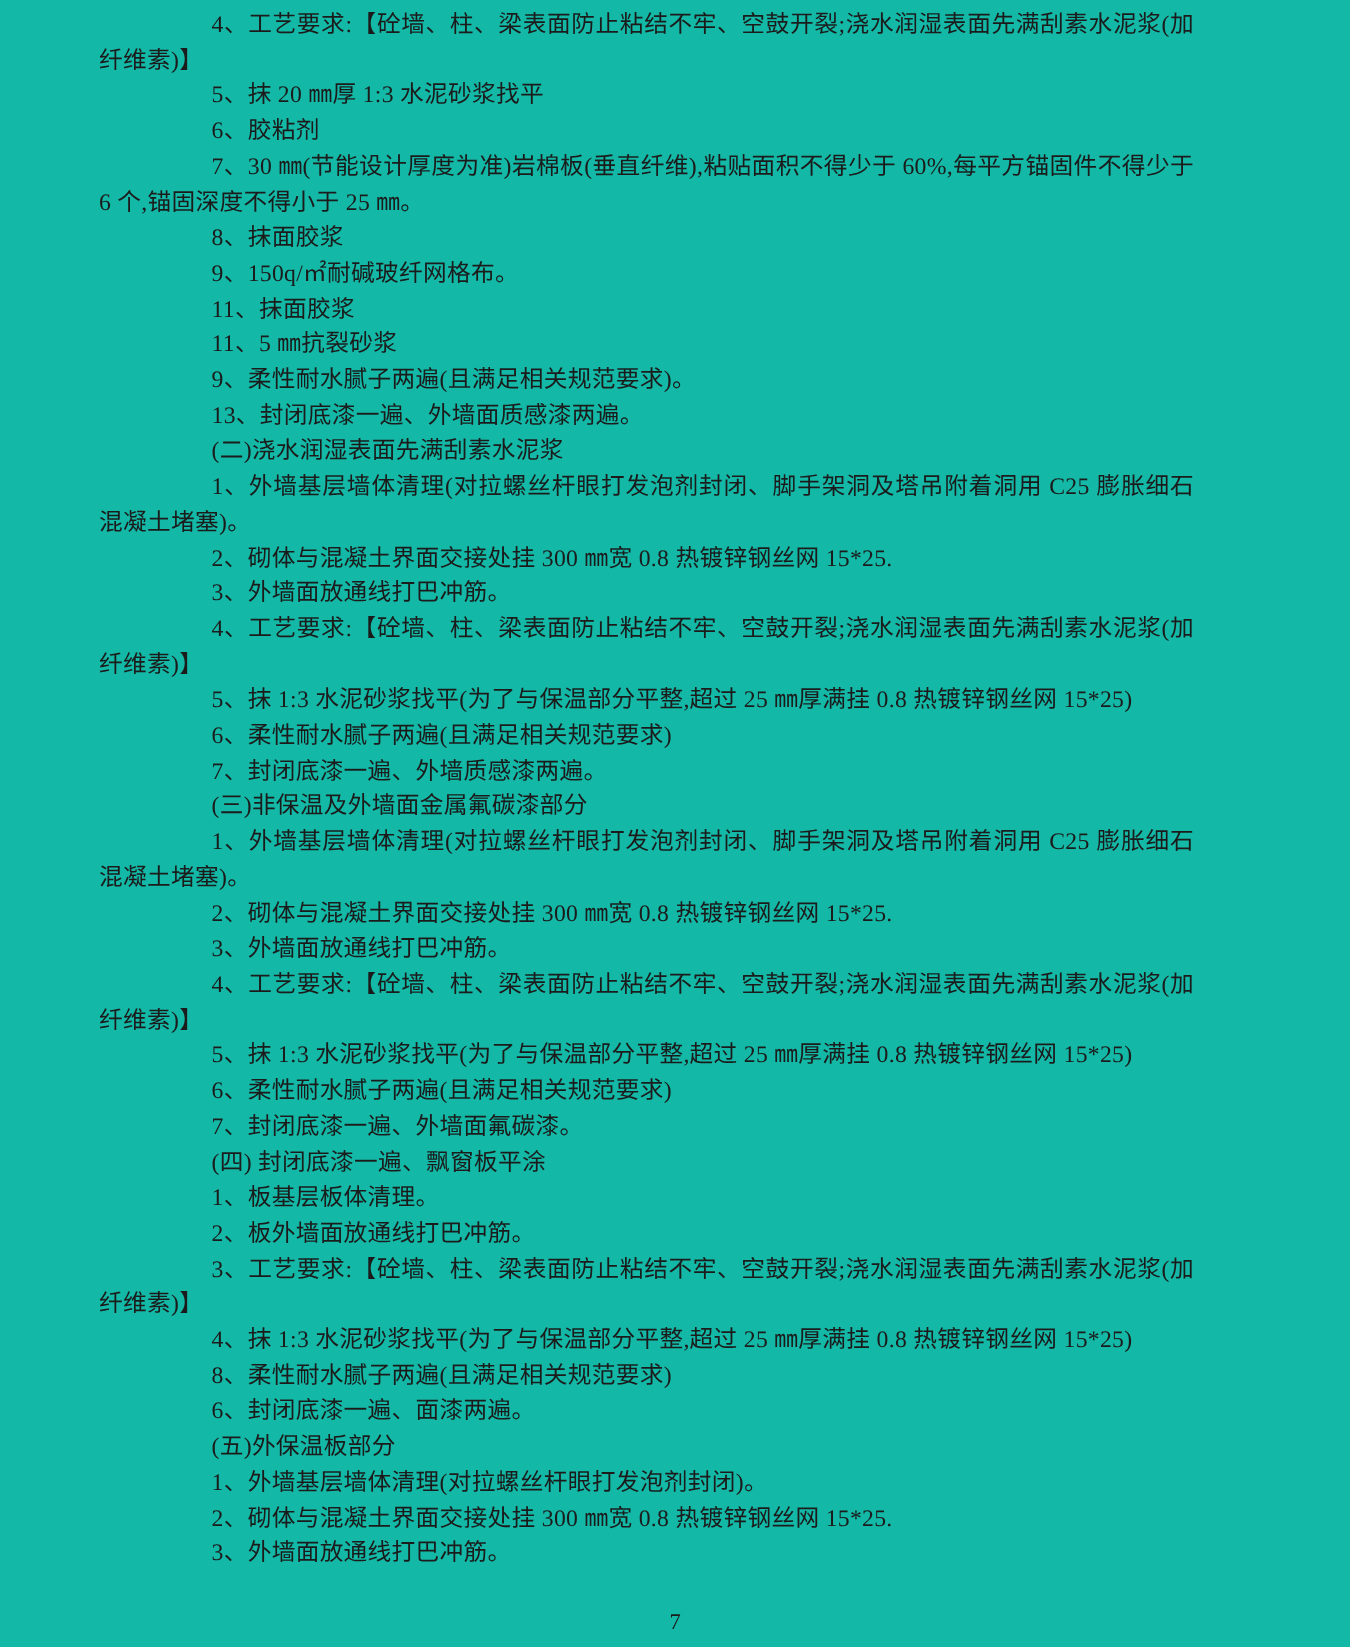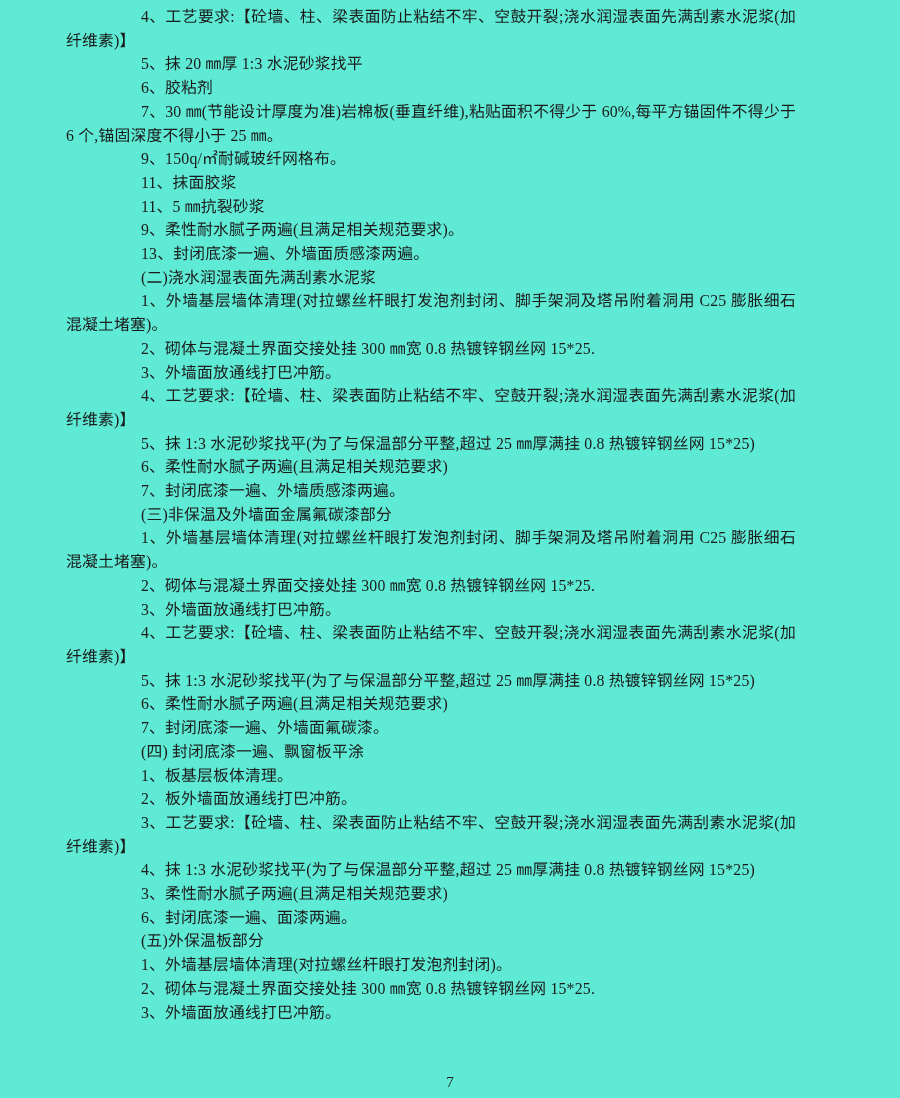--- a/index.html
+++ b/index.html
@@ -4,21 +4,21 @@
 <style>
   html, body {
     margin: 0;
     padding: 0;
     background: #ffffff;
   }
   .sheet {
     position: relative;
     width: 900px;
     height: 1098px;
-    background: #5eead4;
+    background: #14b8a6;
     overflow: hidden;
     font-family: "Liberation Serif", "DejaVu Serif", serif;
     color: #1b1b1b;
   }
   .doc-body {
     position: absolute;
     left: 66px;
     top: 5px;
     width: 730px;
   }
@@ -45,20 +45,21 @@
 </style>
 </head>
 <body>
 
 <div class="sheet">
   <main class="doc-body">
       <p class="line">4、工艺要求:【砼墙、柱、梁表面防止粘结不牢、空鼓开裂;浇水润湿表面先满刮素水泥浆(加纤维素)】</p>
       <p class="line">5、抹 20 ㎜厚 1:3 水泥砂浆找平</p>
       <p class="line">6、胶粘剂</p>
       <p class="line">7、30 ㎜(节能设计厚度为准)岩棉板(垂直纤维),粘贴面积不得少于 60%,每平方锚固件不得少于 6 个,锚固深度不得小于 25 ㎜。</p>
+      <p class="line">8、抹面胶浆</p>
       <p class="line">9、150q/㎡耐碱玻纤网格布。</p>
       <p class="line">11、抹面胶浆</p>
       <p class="line">11、5 ㎜抗裂砂浆</p>
       <p class="line">9、柔性耐水腻子两遍(且满足相关规范要求)。</p>
       <p class="line">13、封闭底漆一遍、外墙面质感漆两遍。</p>
       <p class="line">(二)浇水润湿表面先满刮素水泥浆</p>
       <p class="line">1、外墙基层墙体清理(对拉螺丝杆眼打发泡剂封闭、脚手架洞及塔吊附着洞用 C25 膨胀细石混凝土堵塞)。</p>
       <p class="line">2、砌体与混凝土界面交接处挂 300 ㎜宽 0.8 热镀锌钢丝网 15*25.</p>
       <p class="line">3、外墙面放通线打巴冲筋。</p>
       <p class="line">4、工艺要求:【砼墙、柱、梁表面防止粘结不牢、空鼓开裂;浇水润湿表面先满刮素水泥浆(加纤维素)】</p>
@@ -71,21 +72,21 @@
       <p class="line">3、外墙面放通线打巴冲筋。</p>
       <p class="line">4、工艺要求:【砼墙、柱、梁表面防止粘结不牢、空鼓开裂;浇水润湿表面先满刮素水泥浆(加纤维素)】</p>
       <p class="line">5、抹 1:3 水泥砂浆找平(为了与保温部分平整,超过 25 ㎜厚满挂 0.8 热镀锌钢丝网 15*25)</p>
       <p class="line">6、柔性耐水腻子两遍(且满足相关规范要求)</p>
       <p class="line">7、封闭底漆一遍、外墙面氟碳漆。</p>
       <p class="line">(四) 封闭底漆一遍、飘窗板平涂</p>
       <p class="line">1、板基层板体清理。</p>
       <p class="line">2、板外墙面放通线打巴冲筋。</p>
       <p class="line">3、工艺要求:【砼墙、柱、梁表面防止粘结不牢、空鼓开裂;浇水润湿表面先满刮素水泥浆(加纤维素)】</p>
       <p class="line">4、抹 1:3 水泥砂浆找平(为了与保温部分平整,超过 25 ㎜厚满挂 0.8 热镀锌钢丝网 15*25)</p>
-      <p class="line">3、柔性耐水腻子两遍(且满足相关规范要求)</p>
+      <p class="line">8、柔性耐水腻子两遍(且满足相关规范要求)</p>
       <p class="line">6、封闭底漆一遍、面漆两遍。</p>
       <p class="line">(五)外保温板部分</p>
       <p class="line">1、外墙基层墙体清理(对拉螺丝杆眼打发泡剂封闭)。</p>
       <p class="line">2、砌体与混凝土界面交接处挂 300 ㎜宽 0.8 热镀锌钢丝网 15*25.</p>
       <p class="line">3、外墙面放通线打巴冲筋。</p>
     </main>
   <div class="page-footer">
     <span>7</span>
   </div>
 </div>

